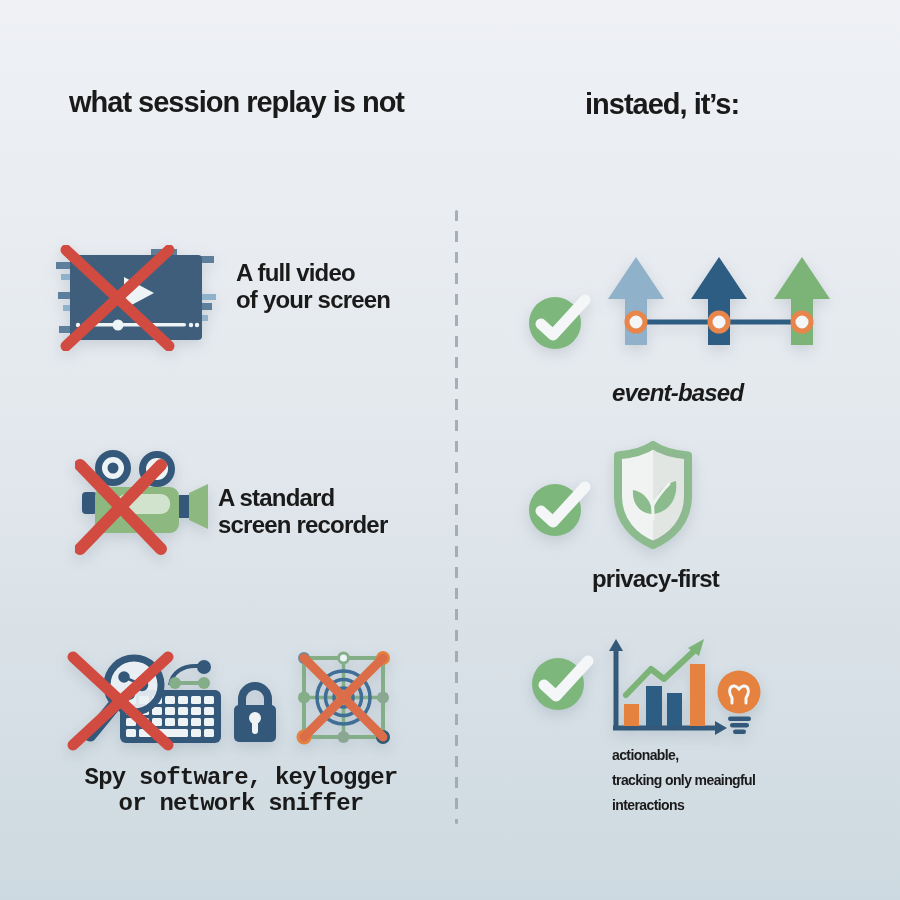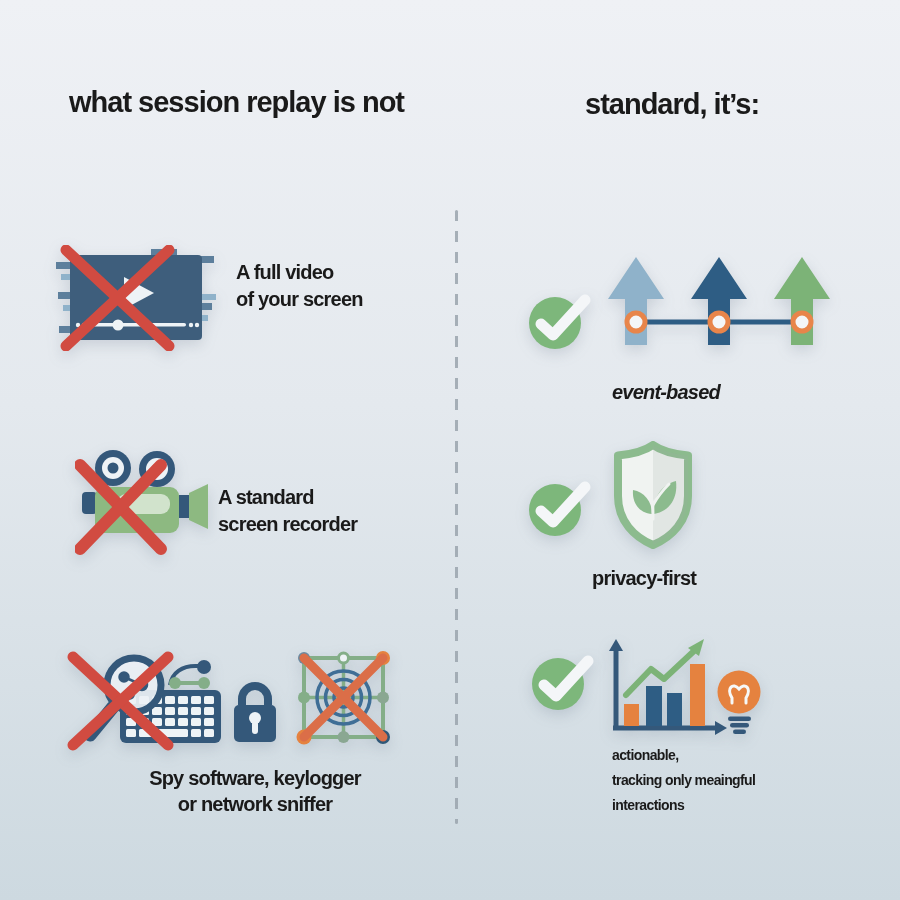--- a/index.html
+++ b/index.html
@@ -11,40 +11,40 @@
     background:linear-gradient(180deg,var(--c-bg-top) 0%,var(--c-bg-mid) 45%,var(--c-bg-bottom) 100%);
     padding-left:16px;
   }
   .title{
     position:absolute;
     font-size:29px;font-weight:bold;letter-spacing:-1px;
     color:var(--c-text);
   }
   .caption{
     position:absolute;
-    font-size:20px;font-weight:bold;letter-spacing:-0.8px;
+    font-size:24px;font-weight:bold;letter-spacing:-0.8px;
     line-height:27px;color:var(--c-text);
     white-space:pre-line;
   }
   .caption.small{font-size:14px;line-height:25px;letter-spacing:-0.6px;}
   .caption.centered{text-align:center;line-height:26px;}
   .icon{position:absolute;filter:drop-shadow(0 5px 7px rgba(70,90,110,0.18));}
   .divider{
     position:absolute;left:455px;top:210px;width:3px;height:614px;
     background:repeating-linear-gradient(180deg,var(--c-divider) 0 11px,transparent 11px 21px);
     border-radius:2px;opacity:.85;
   }
 </style>
 </head>
 <body>
 
 <div class="canvas">
 
   <div class="title" style="left:69px;top:86px;">what session replay is not</div>
-  <div class="title" style="left:585px;top:88px;">standard, it’s:</div>
+  <div class="title" style="left:585px;top:88px;">instaed, it’s:</div>
 
   <div class="divider"></div>
 
   <svg class="icon" style="left:56px;top:245px;" width="178" height="106" viewBox="0 0 178 106">
     <rect x="0" y="17" width="28" height="7" fill="var(--c-steel-mid)"></rect>
     <rect x="5" y="29" width="22" height="6" fill="var(--c-steel-light)"></rect>
     <rect x="2" y="47" width="24" height="7" fill="var(--c-steel-mid)"></rect>
     <rect x="7" y="60" width="20" height="6" fill="var(--c-steel-light)"></rect>
     <rect x="3" y="81" width="30" height="7" fill="var(--c-steel-mid)"></rect>
     <rect x="95" y="4" width="26" height="6" fill="var(--c-steel-mid)"></rect>
@@ -169,21 +169,21 @@
       <circle cx="325" cy="52.5" r="6" fill="var(--c-dot-sage)"></circle>
       <circle cx="246" cy="92" r="7.5" fill="var(--c-orange)"></circle>
       <circle cx="285.5" cy="92" r="6" fill="var(--c-dot-sage)"></circle>
       <circle cx="325" cy="92" r="7" fill="var(--c-dot-navy)"></circle>
       <g stroke="var(--c-x-orange)" stroke-width="9" stroke-linecap="round">
         <line x1="246" y1="13" x2="325" y2="92"></line>
         <line x1="325" y1="13" x2="246" y2="92"></line>
       </g>
     </g>
   </svg>
-  <div class="caption centered" style="left:80px;top:765px;width:350px;">Spy software, keylogger
+  <div class="caption centered" style="left:66px;top:765px;width:350px;font-family:Liberation Mono, monospace;">Spy software, keylogger
 or network sniffer</div>
 
   <svg class="icon" style="left:528px;top:292px;" width="70" height="58" viewBox="0 0 70 58">
     <circle cx="27" cy="31" r="26" fill="var(--c-check-green)"></circle>
     <polyline points="13,32 25,43 57,8" fill="none" stroke="#f4f6f8" stroke-width="11" stroke-linecap="round" stroke-linejoin="round"></polyline>
   </svg>
   <svg class="icon" style="left:604px;top:254px;" width="230" height="95" viewBox="0 0 230 95">
     <path d="M4,45 L21,45 L21,91 L43,91 L43,45 L60,45 L32,3 Z" fill="var(--c-steel-light)"></path>
     <path d="M87,45 L104,45 L104,91 L126,91 L126,45 L143,45 L115,3 Z" fill="var(--c-arrow-dark)"></path>
     <path d="M170,45 L187,45 L187,91 L209,91 L209,45 L226,45 L198,3 Z" fill="var(--c-arrow-green)"></path>

